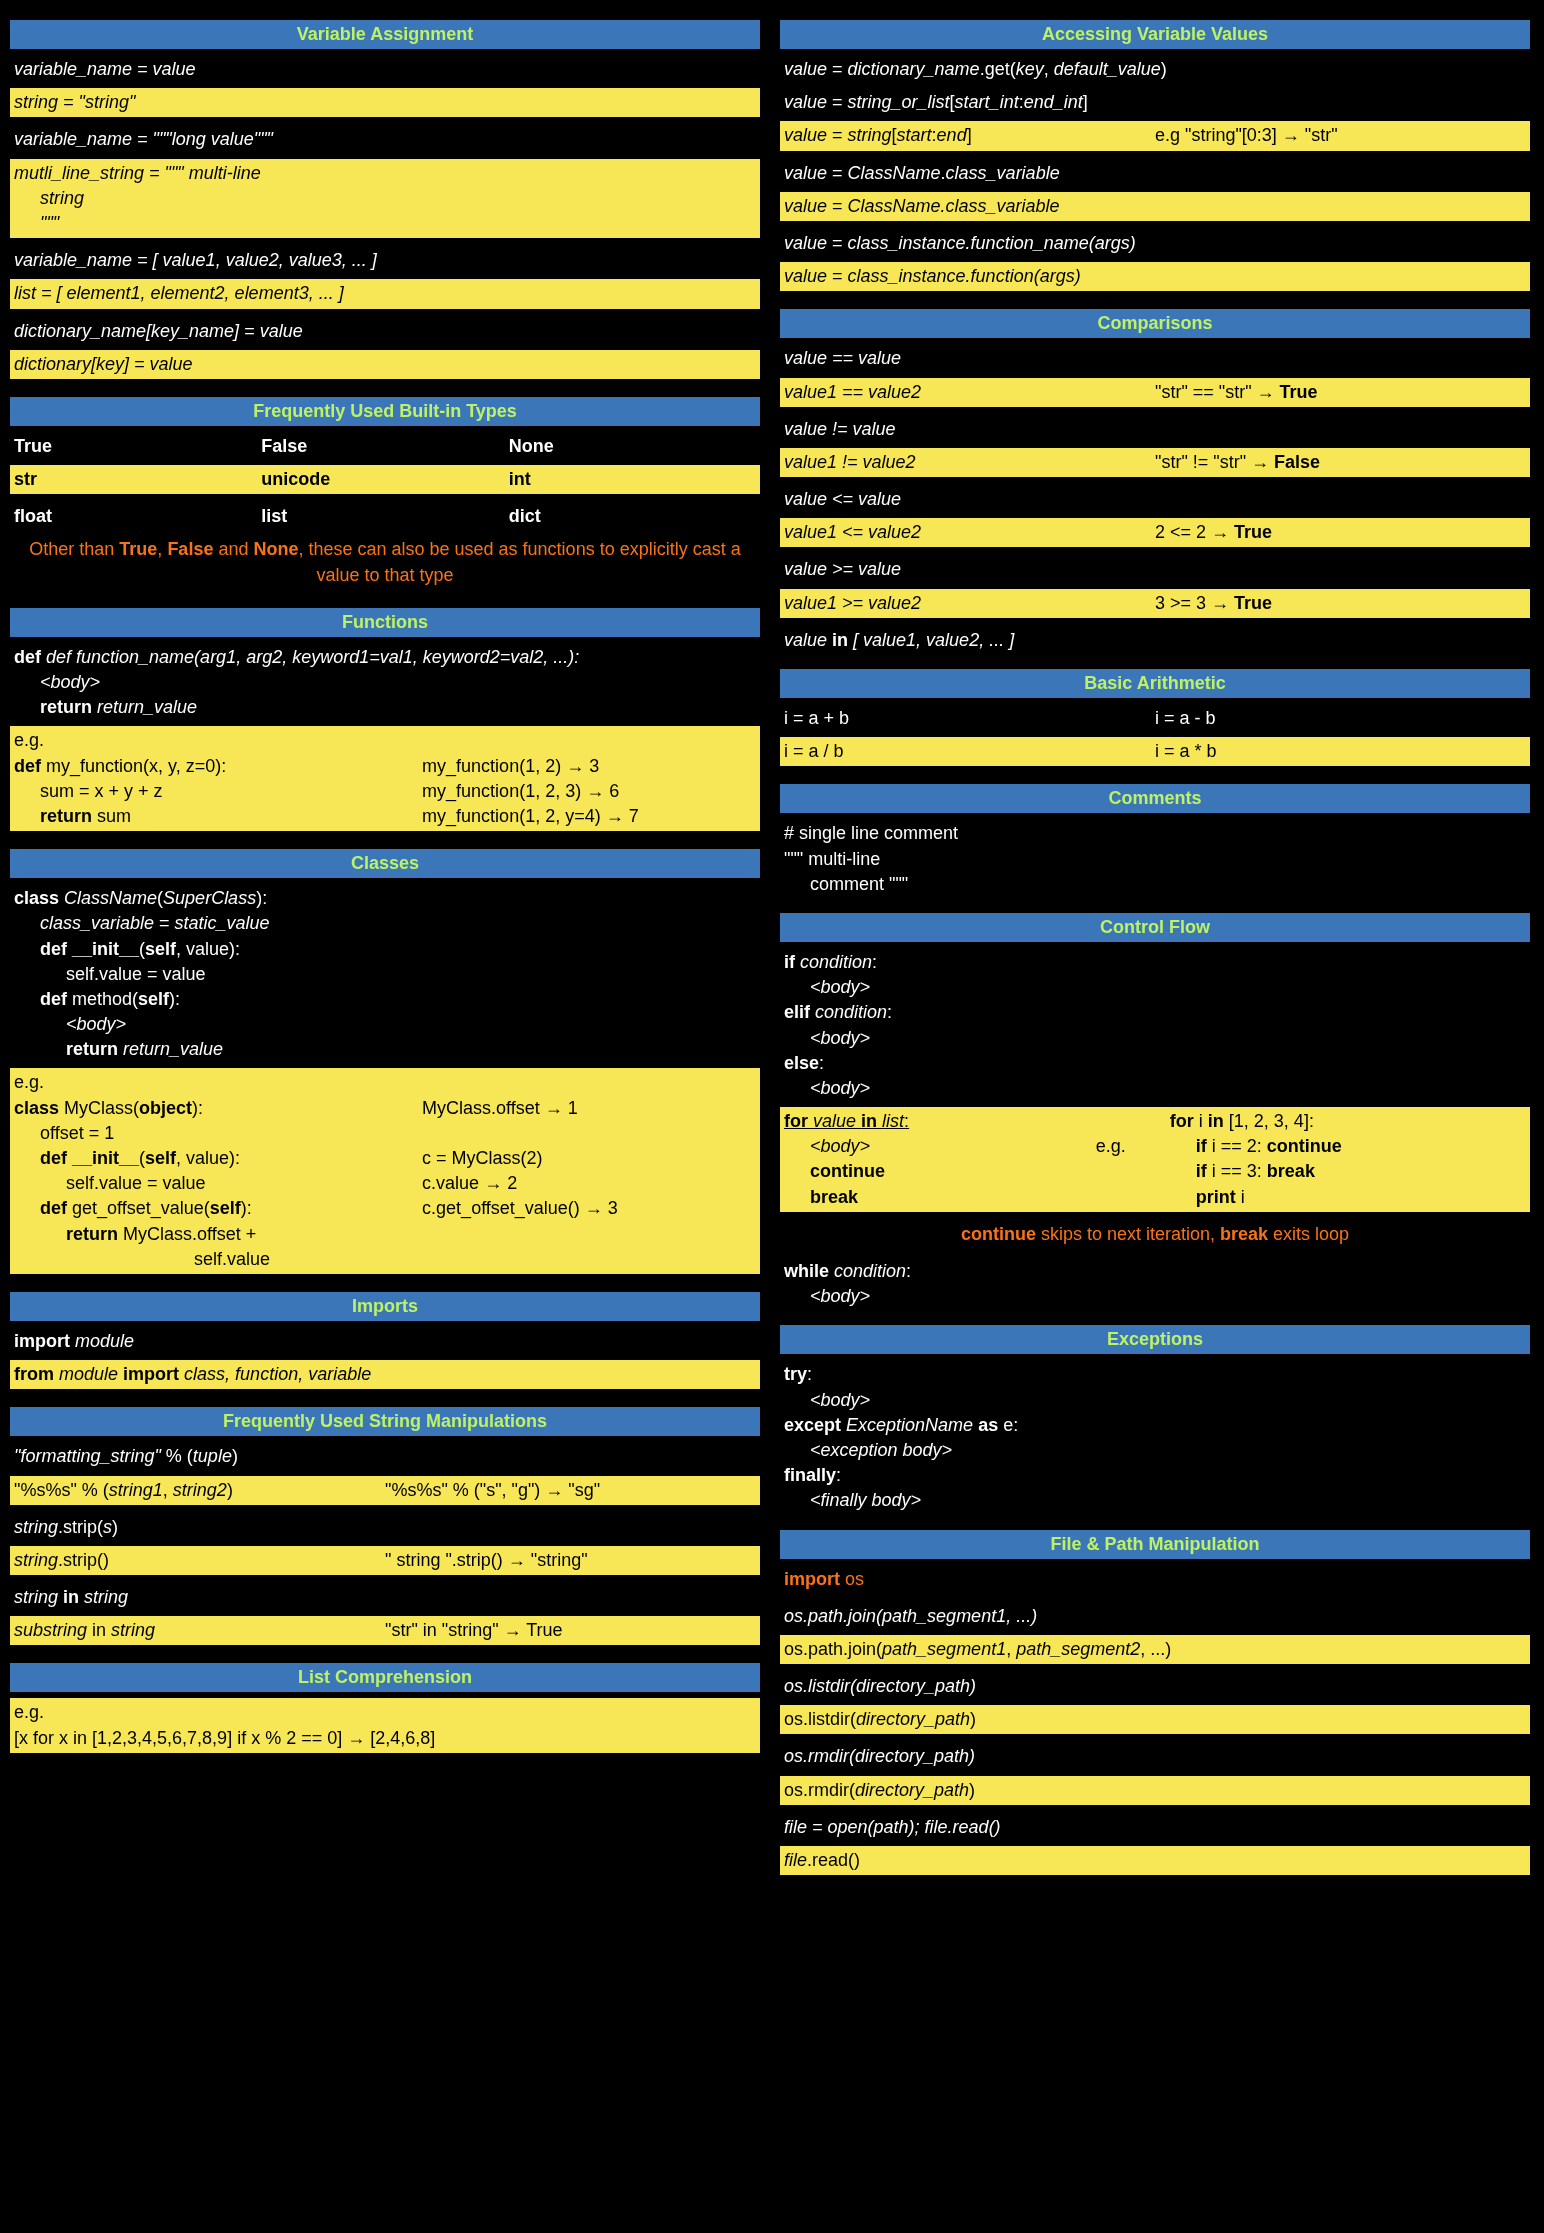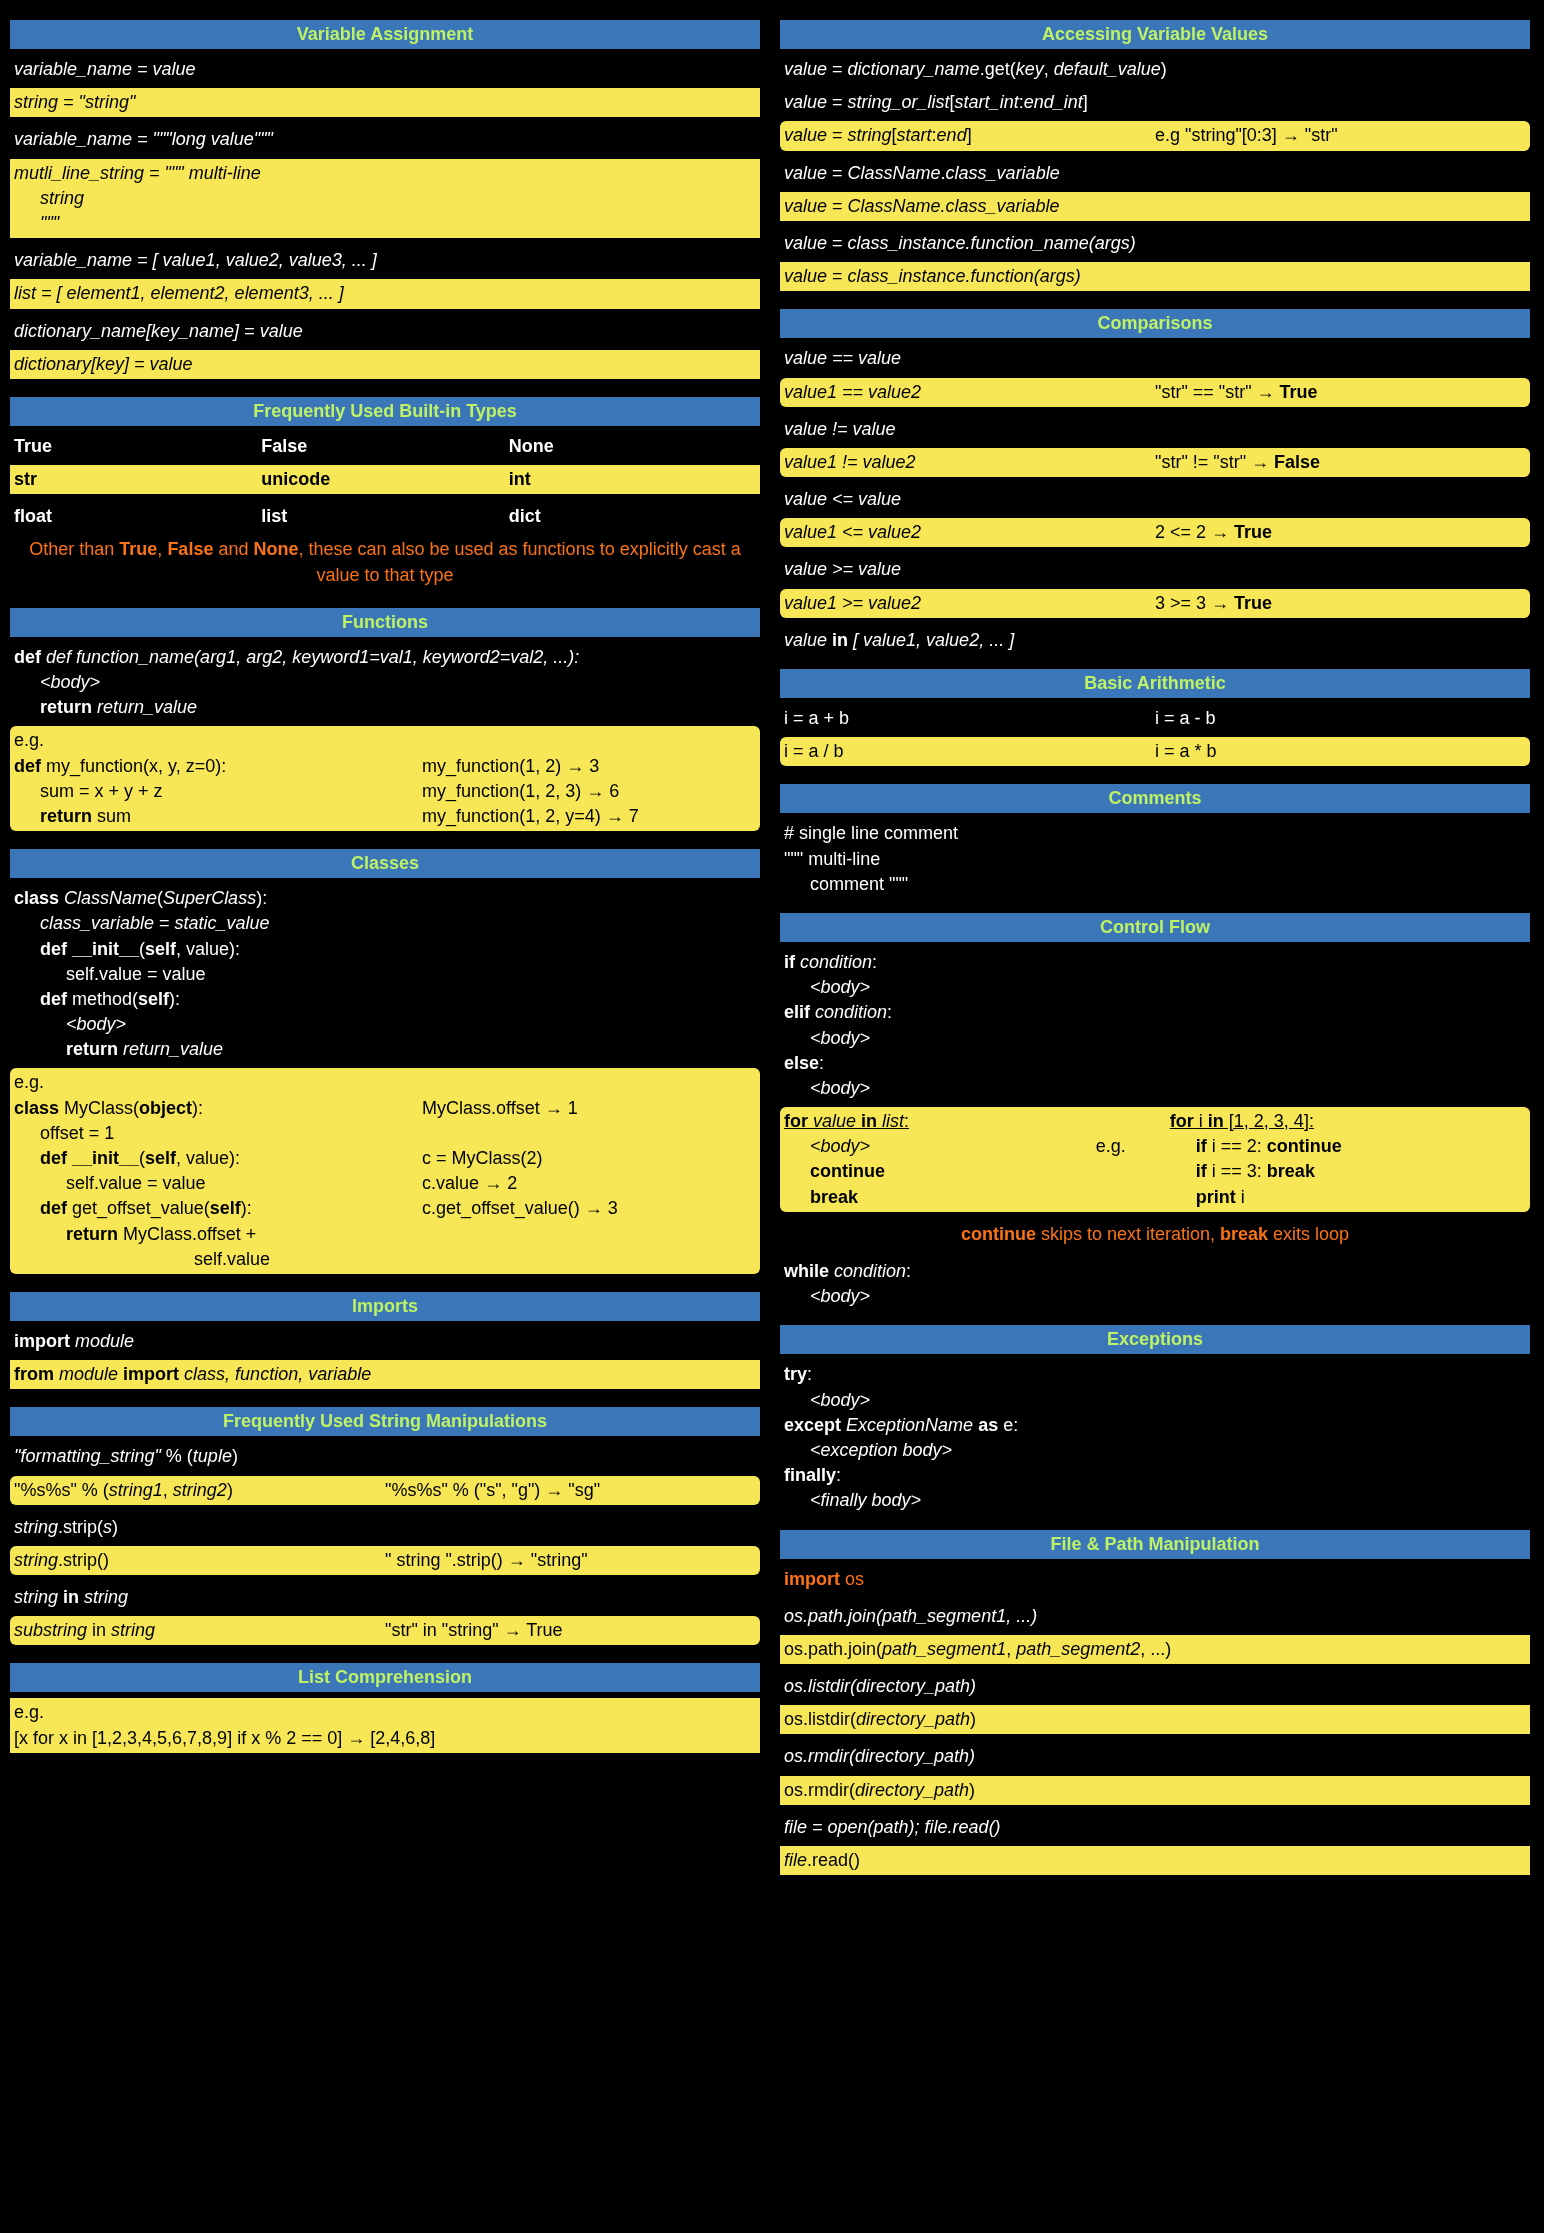--- a/index.html
+++ b/index.html
@@ -40,21 +40,20 @@
   }
   .yellow {
     background: #f7e757;
     color: #000;
     padding: 2px 4px;
     margin-bottom: 8px;
     line-height: 1.4;
   }
   .yellow.row, .syntax.row {
     display: flex;
-    border-radius: 6px;
   }
   .cell-half { width: 50%; }
   .ital { font-style: italic; }
   .b { font-weight: bold; }
   .note {
     background: #000;
     color: #f97316;
     text-align: left;
     padding: 2px 4px;
     margin-bottom: 8px;
@@ -62,21 +61,21 @@
   }
   .note.center { text-align: center; }
   .types-row {
     display: flex;
   }
   .types-row > div { flex: 1; font-weight: bold; }
   .egblock .left { width: 55%; }
   .egblock .right { width: 45%; }
   .forblock .left { width: 42%; text-decoration: underline; }
   .forblock .mid  { width: 10%; text-align:left; }
-  .forblock .right{ width: 48%; text-decoration: underline; }
+  .forblock .right{ width: 48%; }
   .indent1 { padding-left: 26px; }
   .indent2 { padding-left: 52px; }
 </style>
 </head>
 <body>
 
 <div class="page">
 
   <div class="col">
 

